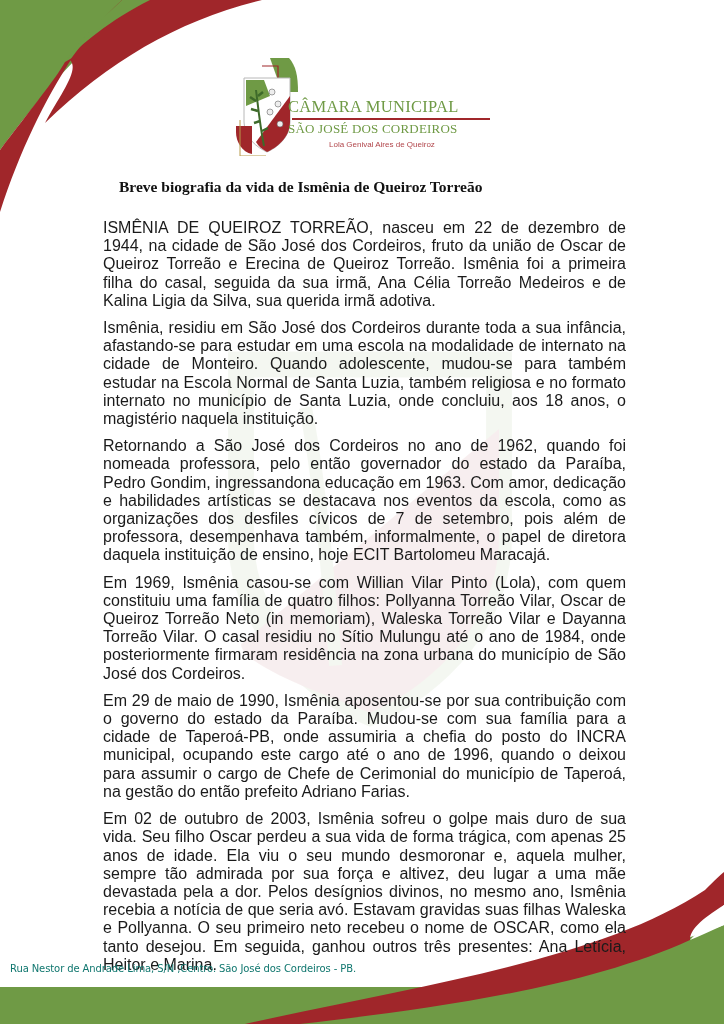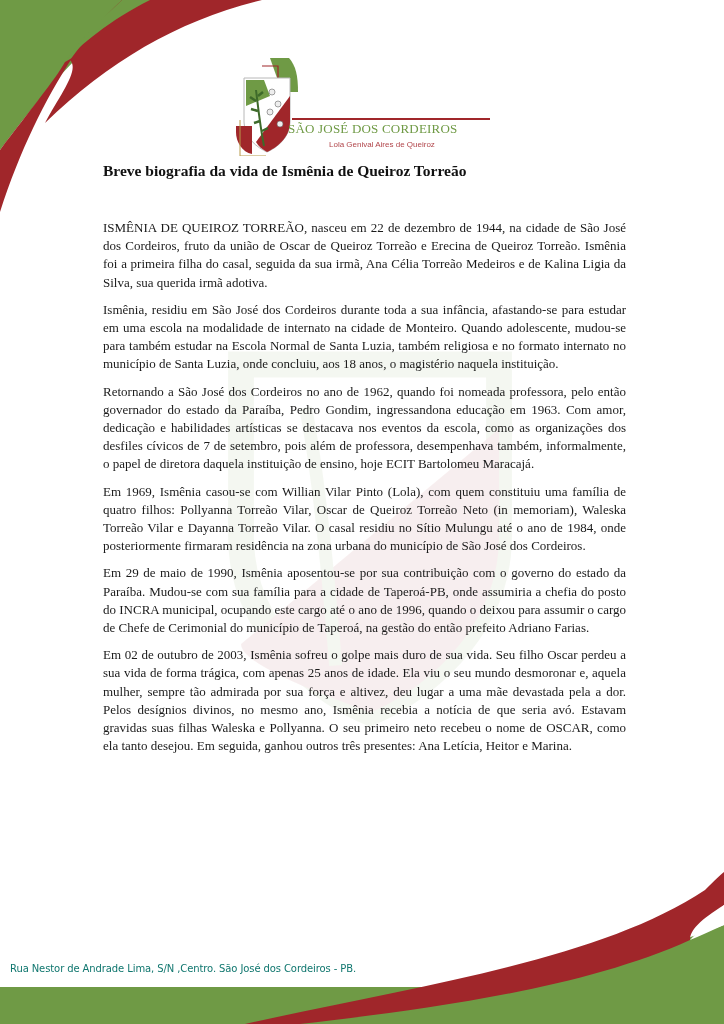--- a/index.html
+++ b/index.html
@@ -25,25 +25,25 @@
     color: #6f9a45; white-space: nowrap;
   }
   .logo-tag {
     position: absolute; left: 95px; top: 84px;
     font-family: "Liberation Sans", sans-serif; font-size: 8px; color: #b1454a; white-space: nowrap;
   }
 
   .doc-title {
     position: absolute; left: 103px; top: 162px;
     font-family: "Liberation Serif", serif; font-weight: bold; font-size: 15.5px; color: #111;
-    white-space: nowrap; margin: 0;
+    white-space: nowrap; margin: 16px;
   }
   .body-text {
     position: absolute; left: 103px; top: 219px; width: 523px;
-    font-family: Liberation Serif, serif; font-size: 13px; line-height: 18.2px; color: #1a1a1a;
+    font-family: Liberation Sans, sans-serif; font-size: 16px; line-height: 18.2px; color: #1a1a1a;
   }
   .body-text p { margin: 0 0 9px 0; text-align: justify; }
   .body-text p.gap { }
 
   .footer-address {
     position: absolute; left: 10px; top: 963px;
     font-family: "DejaVu Sans", sans-serif; font-size: 10px; color: #0f766e; white-space: nowrap;
     letter-spacing: -0.1px;
   }
 </style>
@@ -82,20 +82,21 @@
     <path d="M56,40 L56,66 C56,82 42,92 33,96 C28,93 24,90 22,86 Z" fill="#a0262a"></path>
     <path d="M22,34 C24,50 26,70 30,90" stroke="#3e6a2a" stroke-width="2" fill="none"></path>
     <path d="M22,45 l-6,-4 M24,55 l-7,-2 M26,65 l-6,2 M28,75 l6,-3 M24,40 l5,-4" stroke="#3e6a2a" stroke-width="2.5"></path>
     <circle cx="38" cy="36" r="3" fill="#eeeeee" stroke="#666" stroke-width="0.6"></circle>
     <circle cx="44" cy="48" r="3" fill="#eeeeee" stroke="#666" stroke-width="0.6"></circle>
     <circle cx="36" cy="56" r="3" fill="#eeeeee" stroke="#666" stroke-width="0.6"></circle>
     <circle cx="46" cy="68" r="3" fill="#eeeeee" stroke="#666" stroke-width="0.6"></circle>
     <path d="M2,70 L18,70 L18,98 C8,96 2,86 2,76 Z" fill="#a0262a"></path>
     <path d="M6,64 L6,100 L32,100" fill="none" stroke="#b79a4a" stroke-width="1"></path>
   </svg>
+  <div class="logo-title">CÂMARA MUNICIPAL</div>
   <div class="logo-rule"></div>
   <div class="logo-sub">SÃO JOSÉ DOS CORDEIROS</div>
   <div class="logo-tag">Lola Genival Aires de Queiroz</div>
 </div>
 
 <h1 class="doc-title">Breve biografia da vida de Ismênia de Queiroz Torreão</h1>
 
 <div class="body-text">
   <p>ISMÊNIA DE QUEIROZ TORREÃO, nasceu em 22 de dezembro de 1944, na cidade de São José dos Cordeiros, fruto da união de Oscar de Queiroz Torreão e Erecina de Queiroz Torreão. Ismênia foi a primeira filha do casal, seguida da sua irmã, Ana Célia Torreão Medeiros e de Kalina Ligia da Silva, sua querida irmã adotiva.</p>
   <p>Ismênia, residiu em São José dos Cordeiros durante toda a sua infância, afastando-se para estudar em uma escola na modalidade de internato na cidade de Monteiro. Quando adolescente, mudou-se para também estudar na Escola Normal de Santa Luzia, também religiosa e no formato internato no município de Santa Luzia, onde concluiu, aos 18 anos, o magistério naquela instituição.</p>

